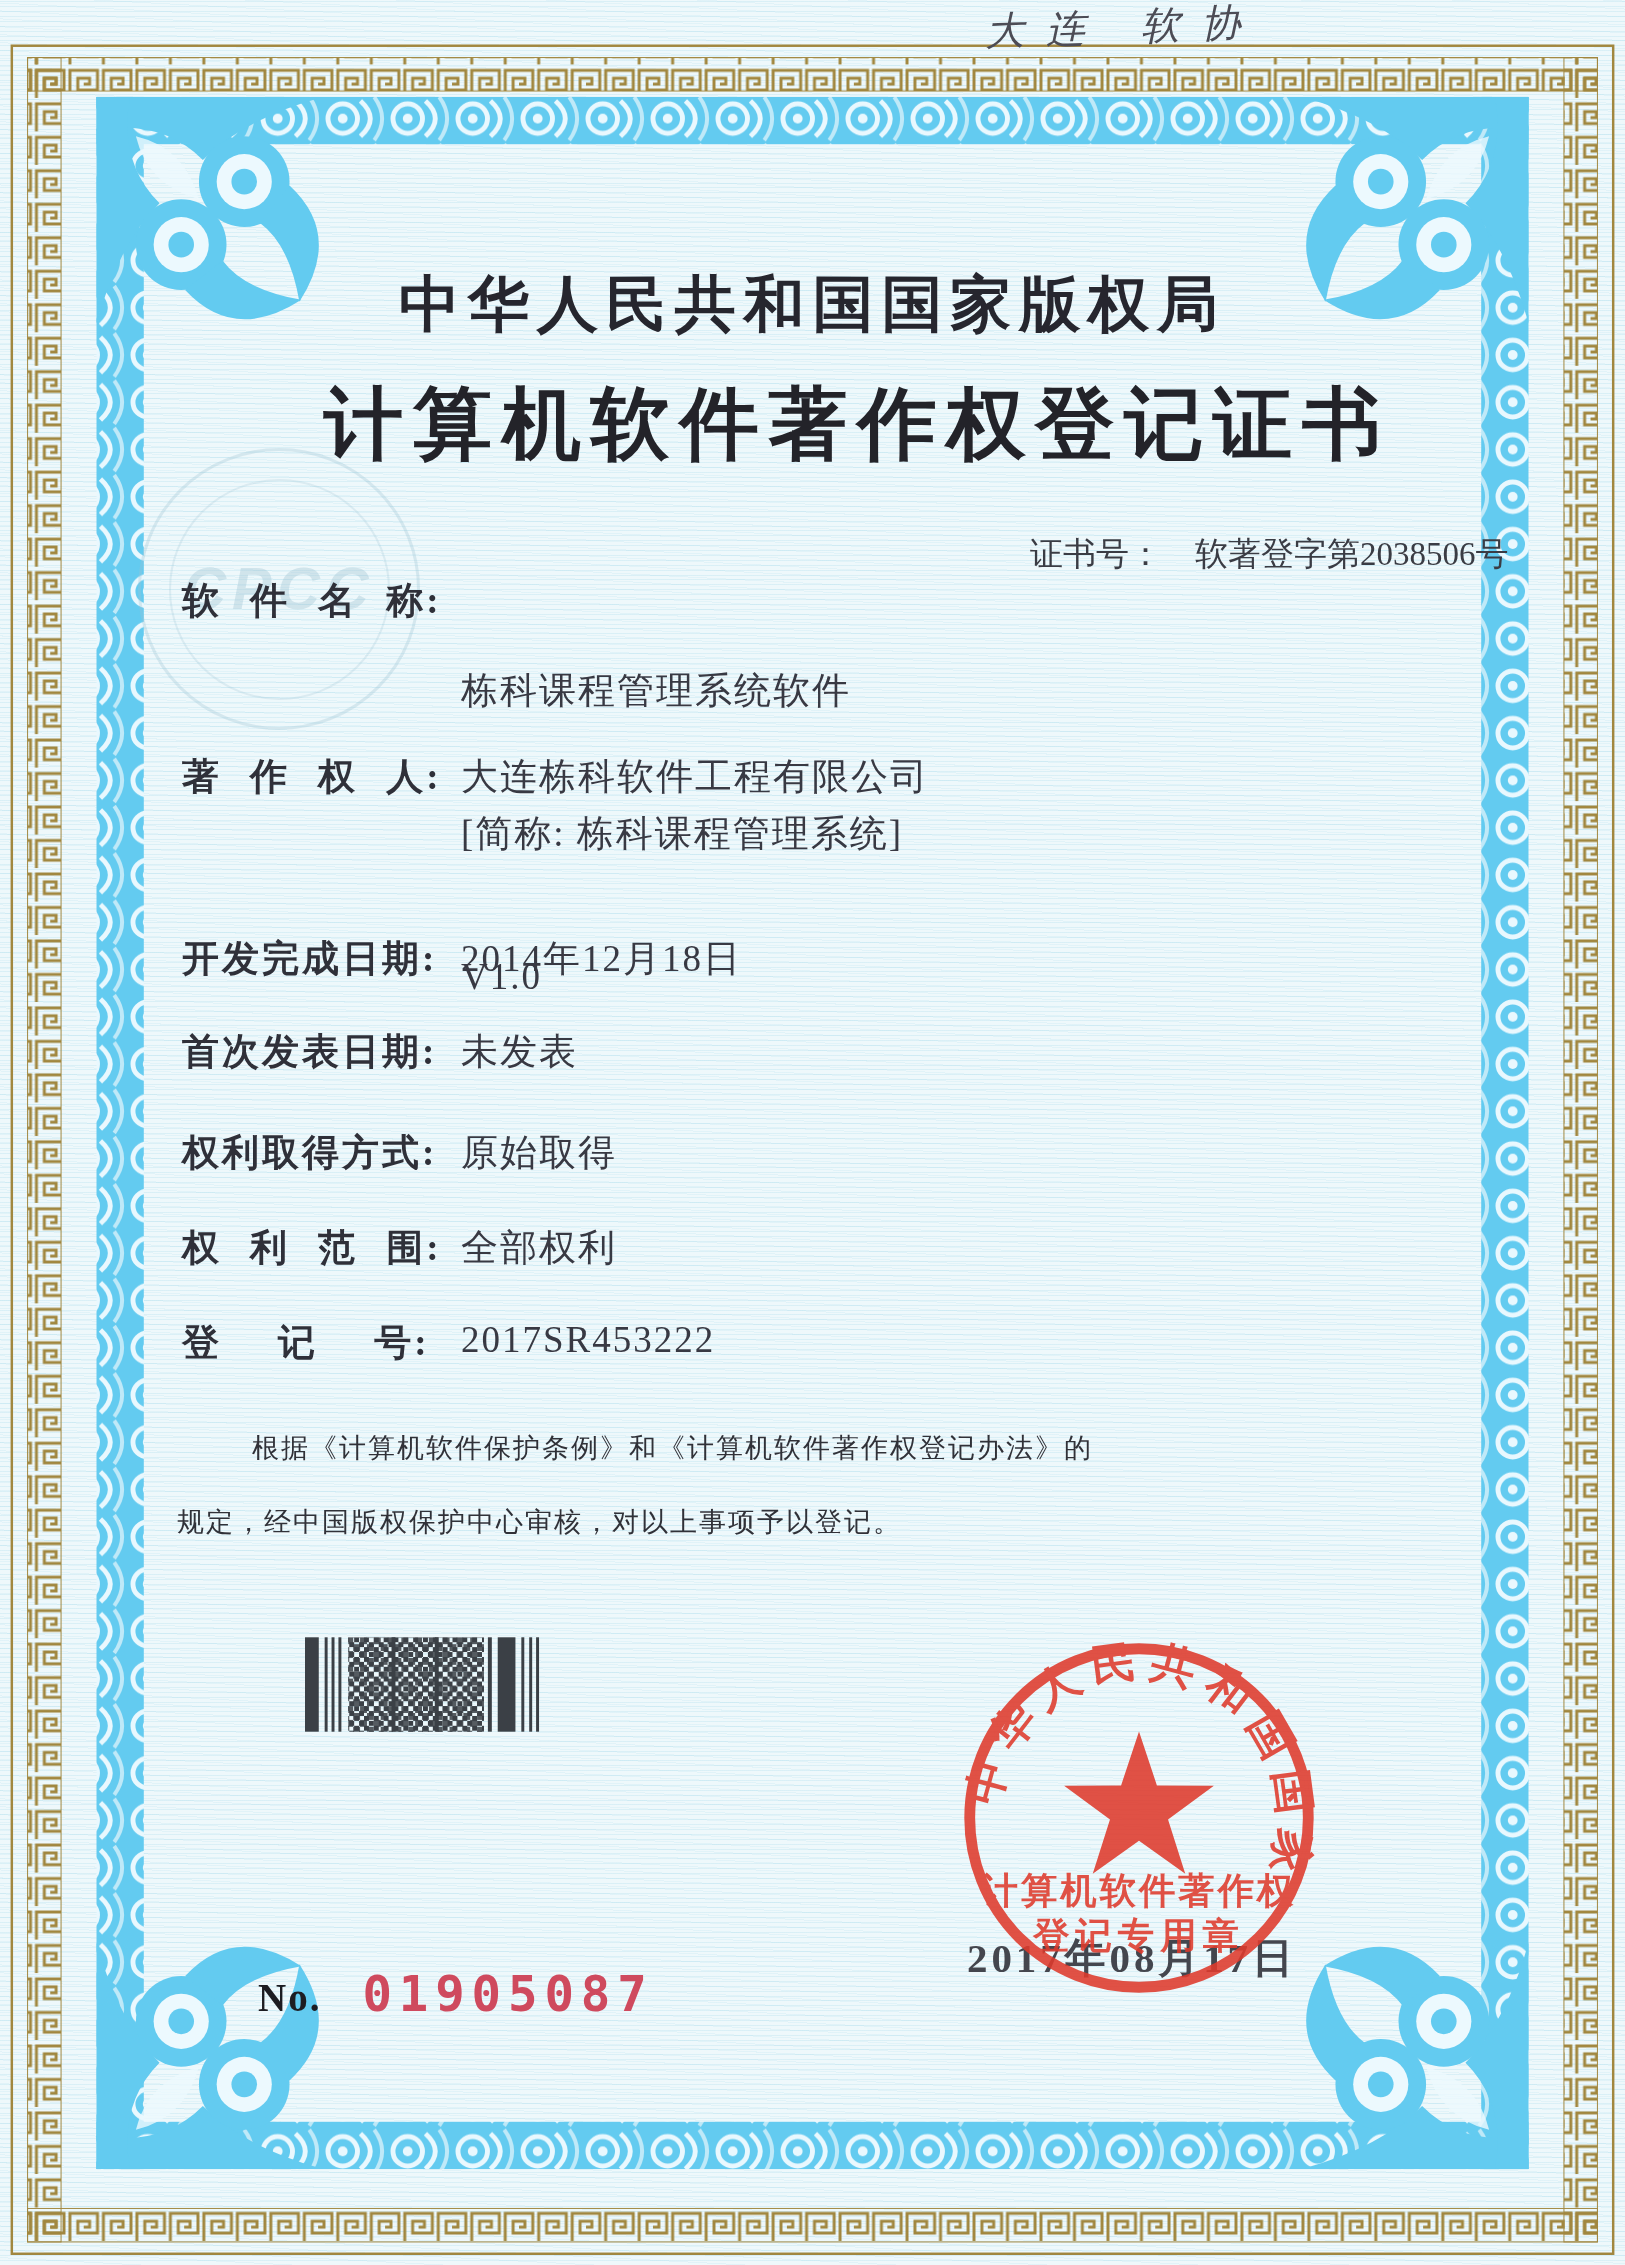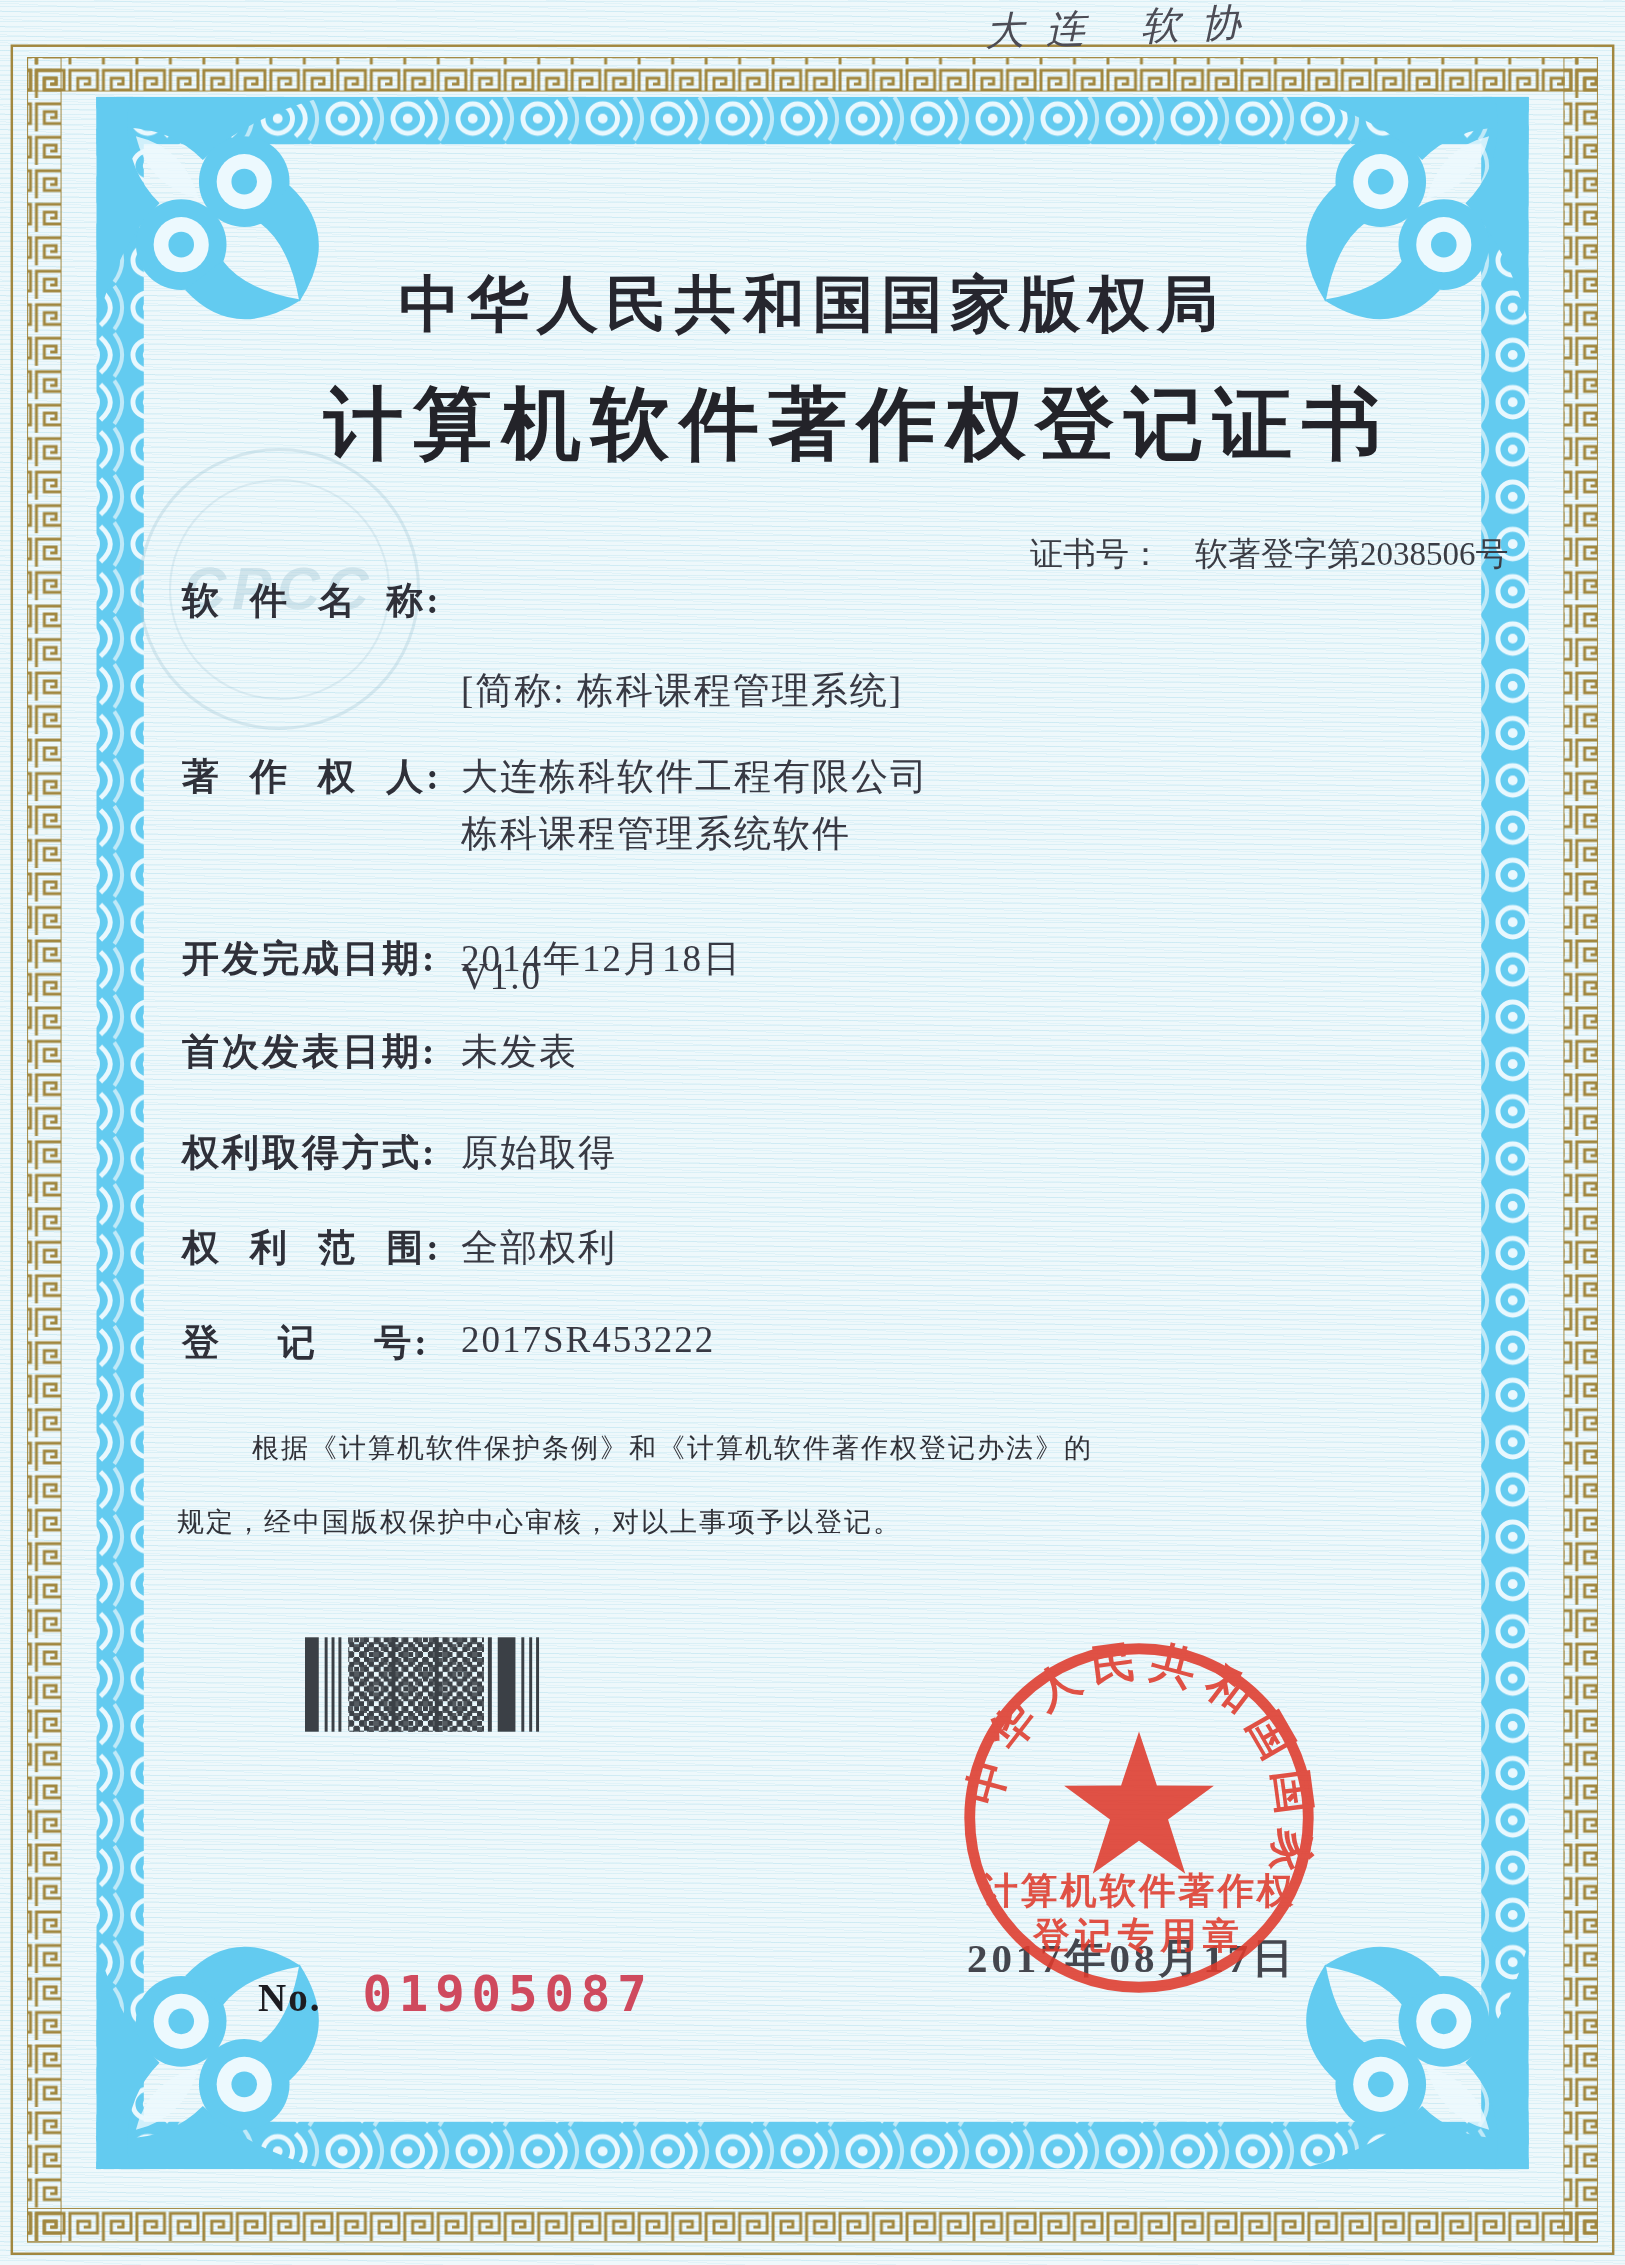--- a/index.html
+++ b/index.html
@@ -129,22 +129,22 @@
 
   <div class="abs content authority">中华人民共和国国家版权局</div>
   <div class="abs content cert-title">计算机软件著作权登记证书</div>
   <div class="abs content certno">
     <span class="lbl">证书号：</span><span>软著登字第2038506号</span>
   </div>
 
   <div class="abs content field-row" style="top:576px">
     <span class="field-label">软 件 名 称:</span>
     <span class="field-value">
+      <span class="vline">栋科课程管理系统软件</span>
       <span class="vline">[简称: 栋科课程管理系统]</span>
-      <span class="vline">栋科课程管理系统软件</span>
       <span class="vline">V1.0</span>
     </span>
   </div>
   <div class="abs content field-row" style="top:752px">
     <span class="field-label">著 作 权 人:</span>
     <span class="field-value">大连栋科软件工程有限公司</span>
   </div>
   <div class="abs content field-row" style="top:934px">
     <span class="field-label">开发完成日期:</span>
     <span class="field-value">2014年12月18日</span>

